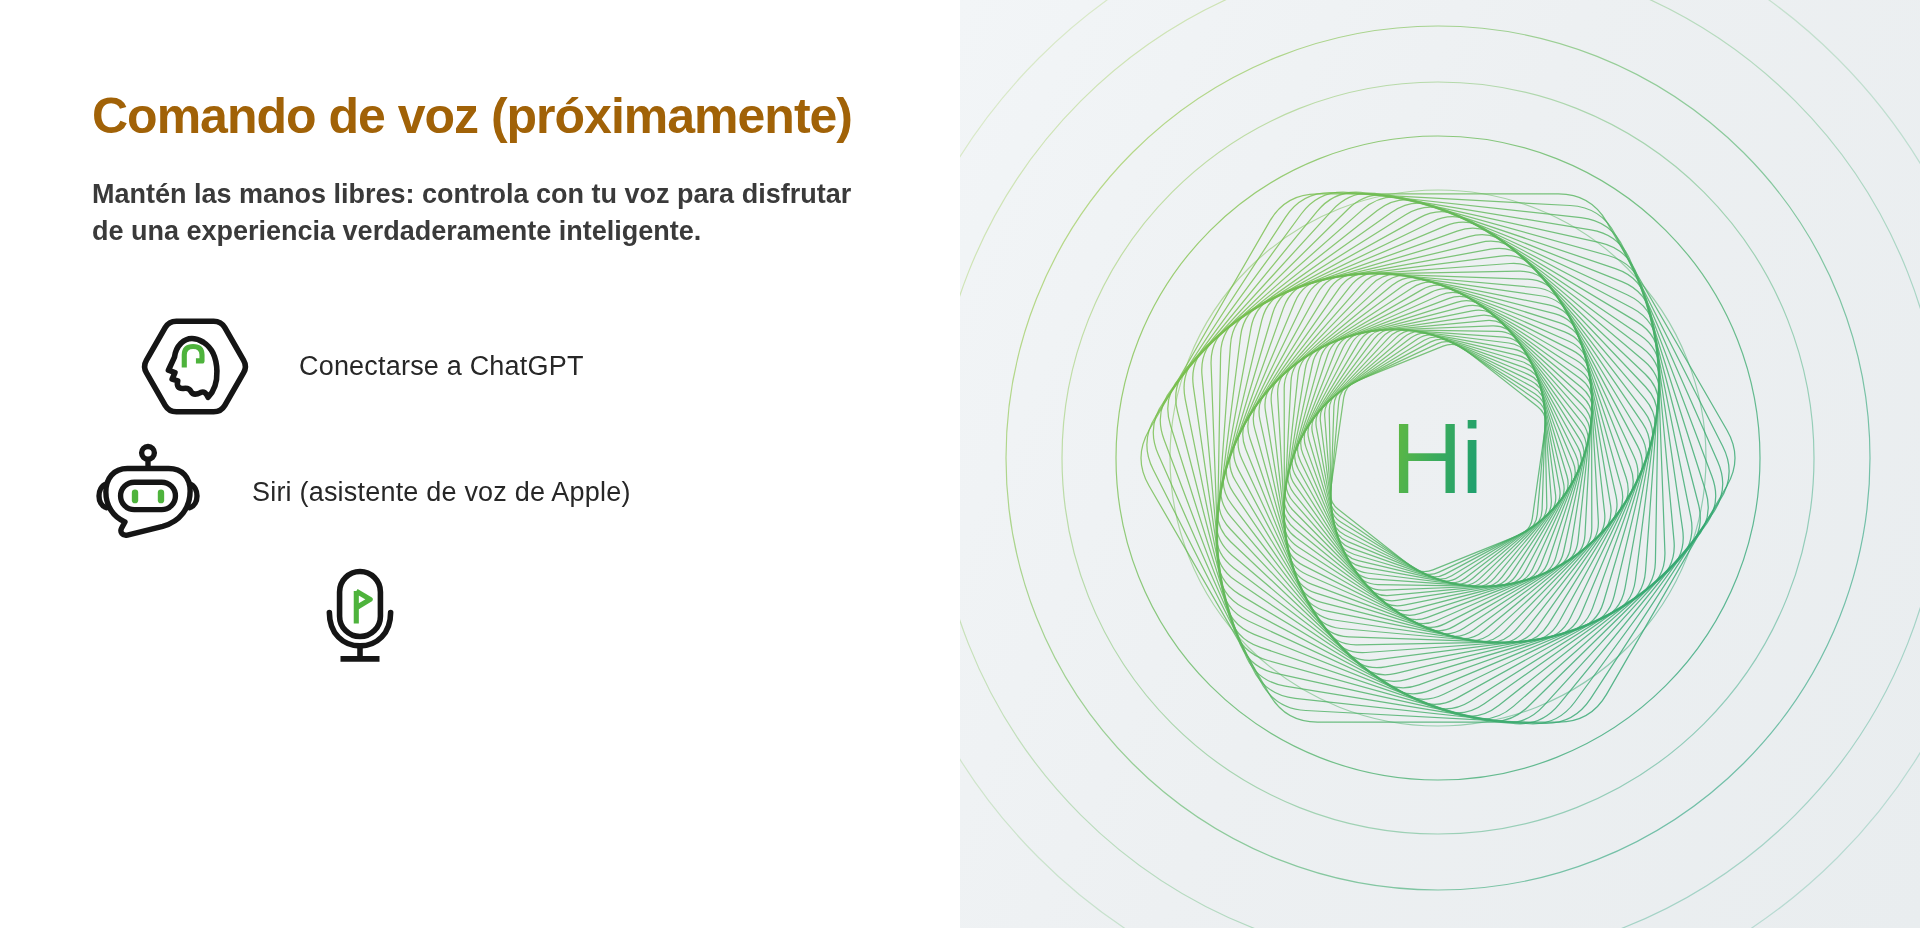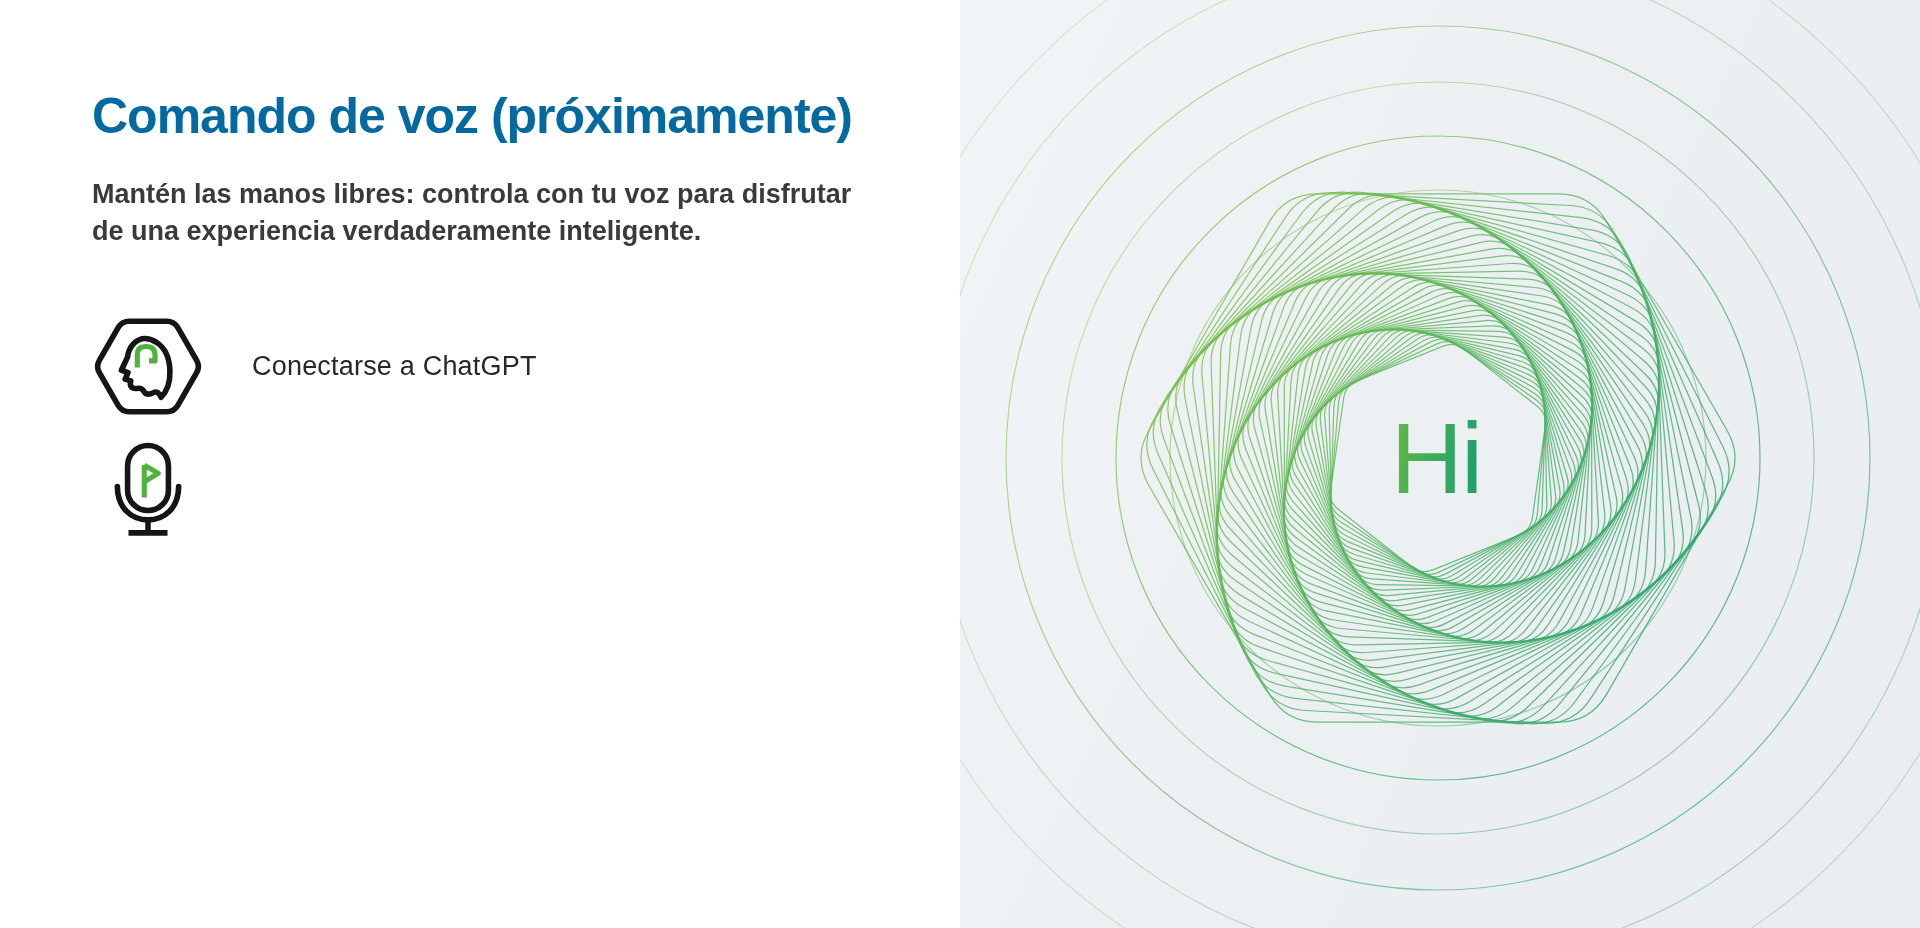--- a/index.html
+++ b/index.html
@@ -7,29 +7,29 @@
   body { font-family:"Liberation Sans","DejaVu Sans",sans-serif; background:#ffffff; position:relative; }
 
   .section { position:absolute; inset:0; width:1920px; height:928px; }
 
   
   .content-col { position:absolute; left:0; top:0; width:960px; height:928px; background:#ffffff; }
 
   .section-title {
     position:absolute; left:92px; top:88px;
     font-size:50px; line-height:56px; font-weight:700;
-    letter-spacing:-1px; color:#0369a1; white-space:nowrap;
+    letter-spacing:-1px; color:#a16207; white-space:nowrap;
   }
   .section-desc {
     position:absolute; left:92px; top:176px; width:820px;
     font-size:27px; line-height:37px; font-weight:700;
     color:#3a3a3a; white-space:pre-line;
   }
 
-  .feature-list { position:absolute; left:90px; top:312px; display:flex; flex-direction:column; gap:18px; }
+  .feature-list { position:absolute; left:90px; top:312px; display:flex; flex-direction:column; gap:18px;align-items:center; }
   .feature-item { display:flex; align-items:center; height:108px; }
   .feature-icon { width:116px; height:108px; display:flex; align-items:center; justify-content:center; flex:0 0 116px; }
   .feature-label { margin-left:46px; font-size:27px; color:#272727; letter-spacing:0.2px; white-space:nowrap; }
 
   .ic-stroke { fill:none; stroke:#151515; stroke-width:6; stroke-linejoin:round; }
   .ic-stroke-thin { fill:none; stroke:#151515; stroke-width:5.5; stroke-linejoin:round; stroke-linecap:round; }
   .ic-green-stroke { fill:none; stroke:var(--accent,#4eb33c); stroke-width:5.5; stroke-linejoin:round; stroke-linecap:butt; }
 
   
   .illustration-panel {
@@ -65,20 +65,35 @@
         <span class="feature-icon">
           <svg width="112" height="97" viewBox="0 0 120 104">
             <path class="ic-stroke" d="M 40 3.5 L 80 3.5 Q 88 3.5 92 10.4 L 112 45.1 Q 116 52 112 58.9 L 92 93.6 Q 88 100.5 80 100.5 L 40 100.5 Q 32 100.5 28 93.6 L 8 58.9 Q 4 52 8 45.1 L 28 10.4 Q 32 3.5 40 3.5 Z"></path>
             <path class="ic-stroke" d="M 74 85 Q 84 75 83.5 57 Q 83 35 69 26 Q 55 17.5 45 27 Q 39 33 38 42 L 31.5 56 L 38.5 58.5 L 35.5 65.5 L 41.5 67.5 Q 39.5 76 47.5 75.5 Q 53.5 74.5 55.5 78.5 Q 58.5 84 66 80 Q 71 77.5 74 85 Z"></path>
             <path class="ic-green-stroke" d="M 48.5 53 L 48.5 39.5 Q 48.5 30.5 58 30.5 Q 67.5 30.5 67.5 39.5 L 67.5 46 L 61 46"></path>
           </svg>
         </span>
         <span class="feature-label">Conectarse a ChatGPT</span>
       </div>
 
+      <div class="feature-item">
+        <span class="feature-icon">
+          <svg width="108" height="98" viewBox="0 0 110 100">
+            <circle class="ic-stroke-thin" cx="55" cy="10" r="6.5"></circle>
+            <line class="ic-stroke-thin" x1="55" y1="17" x2="55" y2="25"></line>
+            <path class="ic-stroke-thin" d="M 34 26 H 76 C 90 26 98 35 98 49 C 98 66 88 80 70 85 L 34 94 C 29 95 26 91 28 87 L 31.5 80.5 C 19.5 75.5 12 64 12 50 C 12 36 20 26 34 26 Z"></path>
+            <path class="ic-stroke-thin" d="M 12.5 42 C 2.5 45 2.5 63 12.5 66"></path>
+            <path class="ic-stroke-thin" d="M 97.5 42 C 107.5 45 107.5 63 97.5 66"></path>
+            <rect class="ic-stroke-thin" x="27" y="40" width="56" height="28" rx="14"></rect>
+            <rect x="38.5" y="47.5" width="6.5" height="14" rx="3.2" fill="var(--accent,#4eb33c)"></rect>
+            <rect x="65" y="47.5" width="6.5" height="14" rx="3.2" fill="var(--accent,#4eb33c)"></rect>
+          </svg>
+        </span>
+        <span class="feature-label">Siri (asistente de voz de Apple)</span>
+      </div>
 
       <div class="feature-item">
         <span class="feature-icon">
           <svg width="78" height="104" viewBox="0 0 84 110">
             <rect class="ic-stroke" x="20" y="5" width="44" height="70" rx="22"></rect>
             <path class="ic-green-stroke" d="M 38 26 L 38 61 M 38 26 L 53 35 L 38 44" stroke-linecap="round"></path>
             <path class="ic-stroke" d="M 9 49 C 9 72 24 85 42 85 C 60 85 75 72 75 49" stroke-linecap="round"></path>
             <line class="ic-stroke" x1="42" y1="85" x2="42" y2="97"></line>
             <line class="ic-stroke" x1="21" y1="99" x2="63" y2="99" stroke-linecap="butt"></line>
           </svg>

